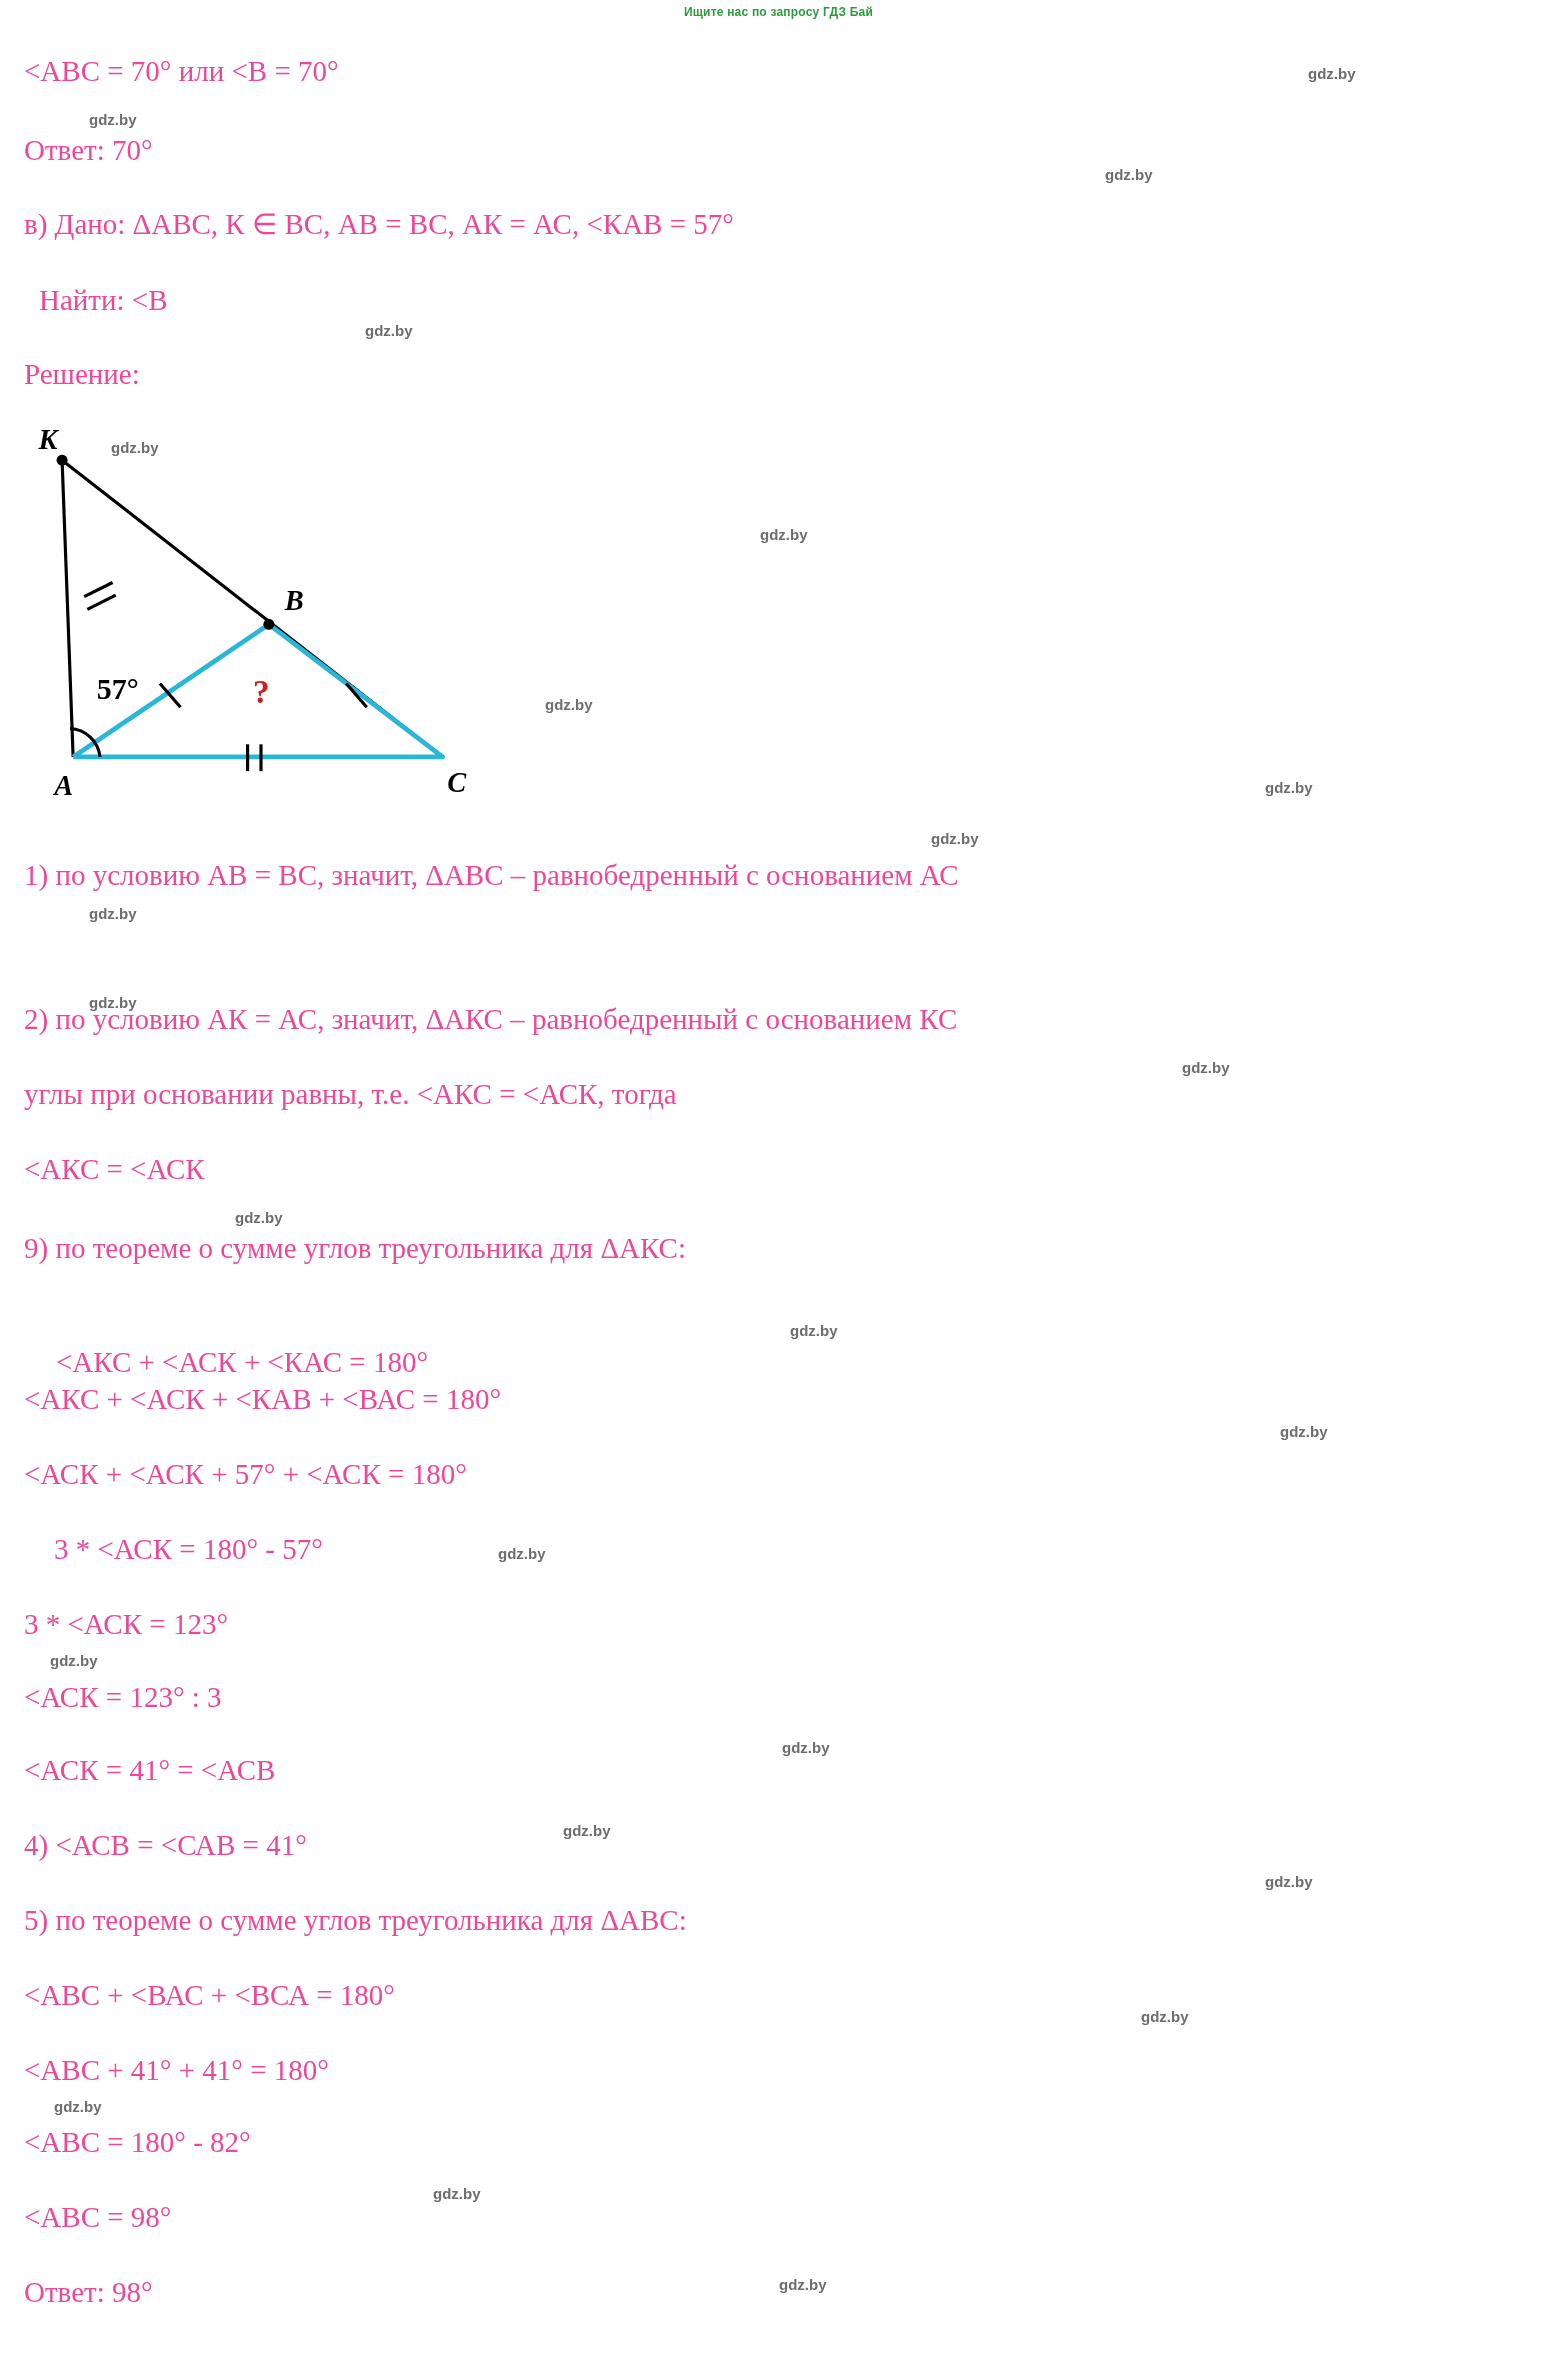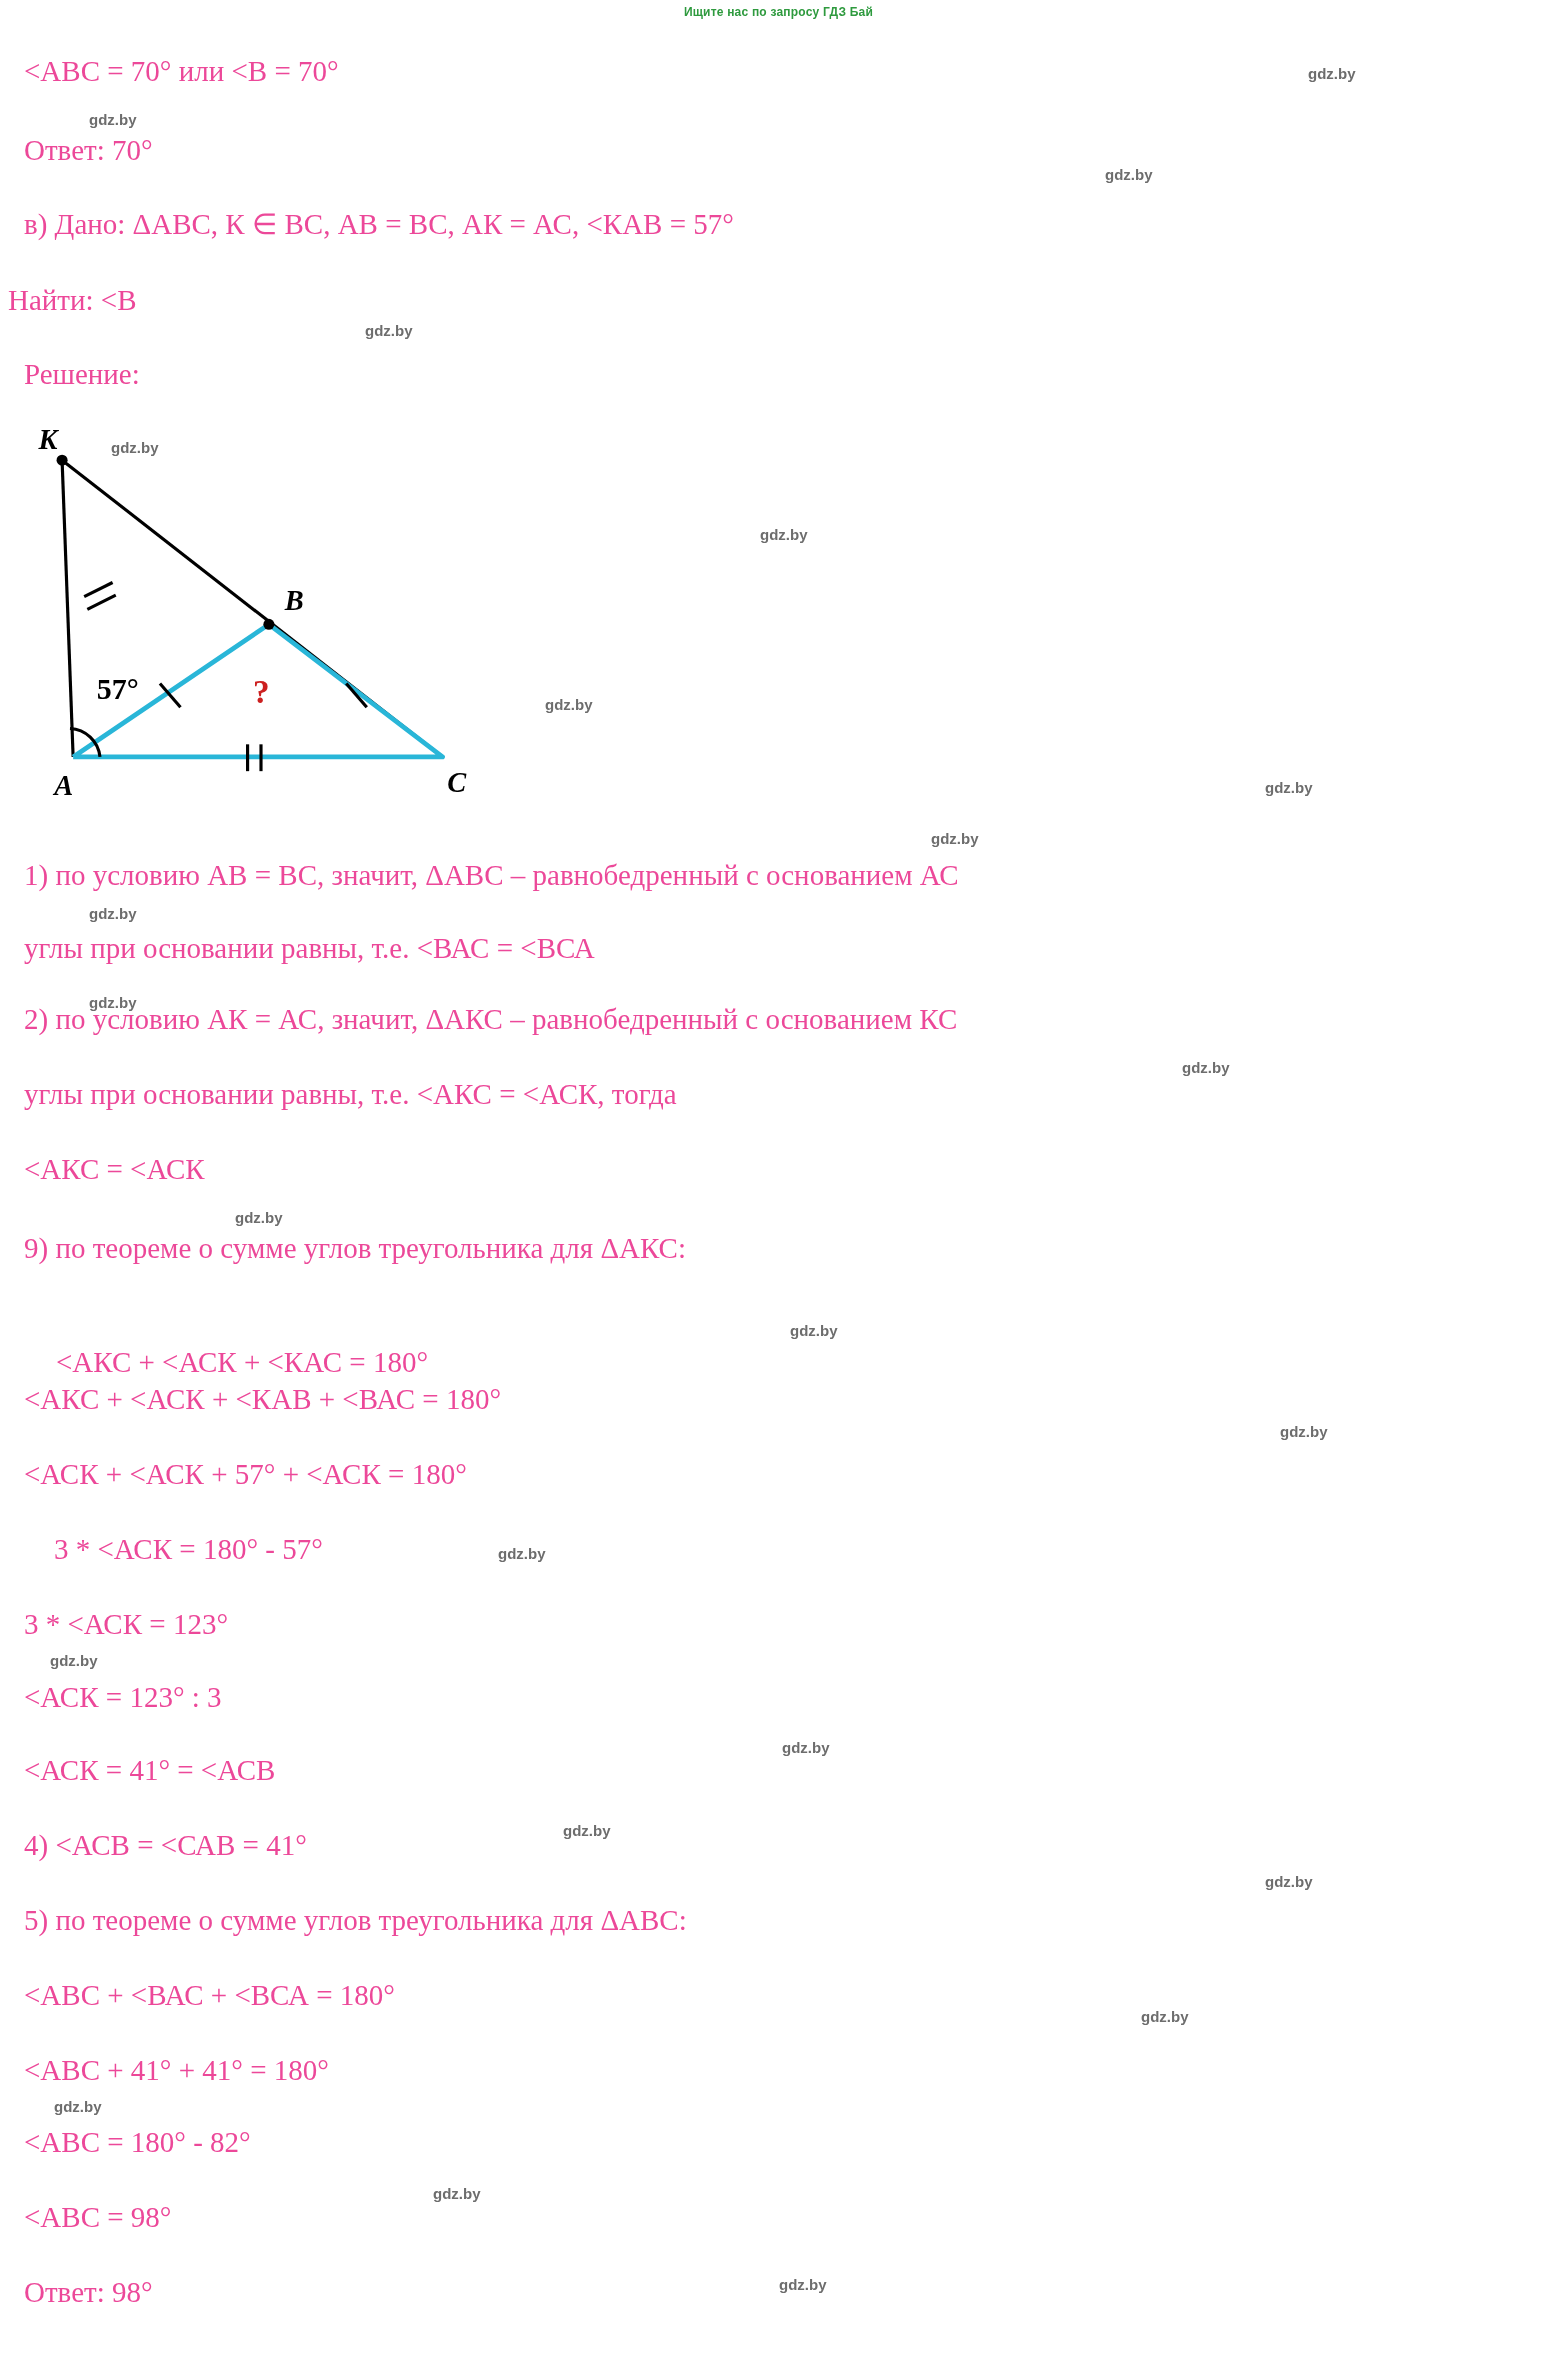--- a/index.html
+++ b/index.html
@@ -88,21 +88,21 @@
 </head>
 <body>
 
 <div class="page">
 
   <div class="top-banner">Ищите нас по запросу ГДЗ Бай</div>
 
   <div class="line" style="left:24px; top:54px;">&lt;ABC = 70° или &lt;B = 70°</div>
   <div class="line" style="left:24px; top:133px;">Ответ: 70°</div>
   <div class="line" style="left:24px; top:207px;">в) Дано: ΔABC, К ∈ ВС, АВ = ВС, АК = АС, &lt;КАВ = 57°</div>
-  <div class="line" style="left:8px; top:283px;text-align:right;">Найти: &lt;B</div>
+  <div class="line" style="left:39px; top:283px;text-align:right;">Найти: &lt;B</div>
   <div class="line" style="left:24px; top:357px;">Решение:</div>
 
   <div class="figure">
     <svg width="474" height="371" viewBox="0 0 600 470" xmlns="http://www.w3.org/2000/svg">
 
       <line x1="48" y1="42" x2="62" y2="418" stroke="#000000" stroke-width="4"></line>
       <line x1="48" y1="42" x2="530" y2="418" stroke="#000000" stroke-width="4"></line>
 
       <polyline points="62,418 310,250 530,418 62,418" fill="none" stroke="#29b6d8" stroke-width="6" stroke-linejoin="round"></polyline>
 
@@ -124,21 +124,20 @@
       <text x="18" y="28" font-family="Liberation Serif, serif" font-style="italic" font-weight="bold" font-size="36" fill="#000000">K</text>
       <text x="330" y="232" font-family="Liberation Serif, serif" font-style="italic" font-weight="bold" font-size="36" fill="#000000">B</text>
       <text x="38" y="466" font-family="Liberation Serif, serif" font-style="italic" font-weight="bold" font-size="36" fill="#000000">A</text>
       <text x="536" y="462" font-family="Liberation Serif, serif" font-style="italic" font-weight="bold" font-size="36" fill="#000000">C</text>
       <text x="92" y="345" font-family="Liberation Serif, serif" font-weight="bold" font-size="38" fill="#000000">57°</text>
       <text x="290" y="350" font-family="Liberation Serif, serif" font-weight="bold" font-size="42" fill="#cc2020">?</text>
     </svg>
   </div>
 
   <div class="line" style="left:24px; top:858px;">1) по условию АВ = ВС, значит, ΔАВС – равнобедренный с основанием АС</div>
-  <div class="line" style="left:24px; top:931px;">углы при основании равны, т.е. &lt;ВАС = &lt;ВСА</div>
   <div class="line" style="left:24px; top:1002px;">2) по условию АК = АС, значит, ΔАКС – равнобедренный с основанием КС</div>
   <div class="line" style="left:24px; top:1077px;">углы при основании равны, т.е. &lt;АКС = &lt;АСК, тогда</div>
   <div class="line" style="left:24px; top:1152px;">&lt;АКС = &lt;АСК</div>
   <div class="line" style="left:24px; top:1231px;">9) по теореме о сумме углов треугольника для ΔАКС:</div>
   <div class="line" style="left:24px; top:1345px;margin-left:32px;">&lt;АКС + &lt;АСК + &lt;КАС = 180°</div>
   <div class="line" style="left:24px; top:1382px;">&lt;АКС + &lt;АСК + &lt;КАВ + &lt;ВАС = 180°</div>
   <div class="line" style="left:24px; top:1457px;">&lt;АСК + &lt;АСК + 57° + &lt;АСК = 180°</div>
   <div class="line" style="left:24px; top:1532px;margin-left:30px;">3 * &lt;АСК = 180° - 57°</div>
   <div class="line" style="left:24px; top:1607px;">3 * &lt;АСК = 123°</div>
   <div class="line" style="left:24px; top:1680px;">&lt;АСК = 123° : 3</div>

